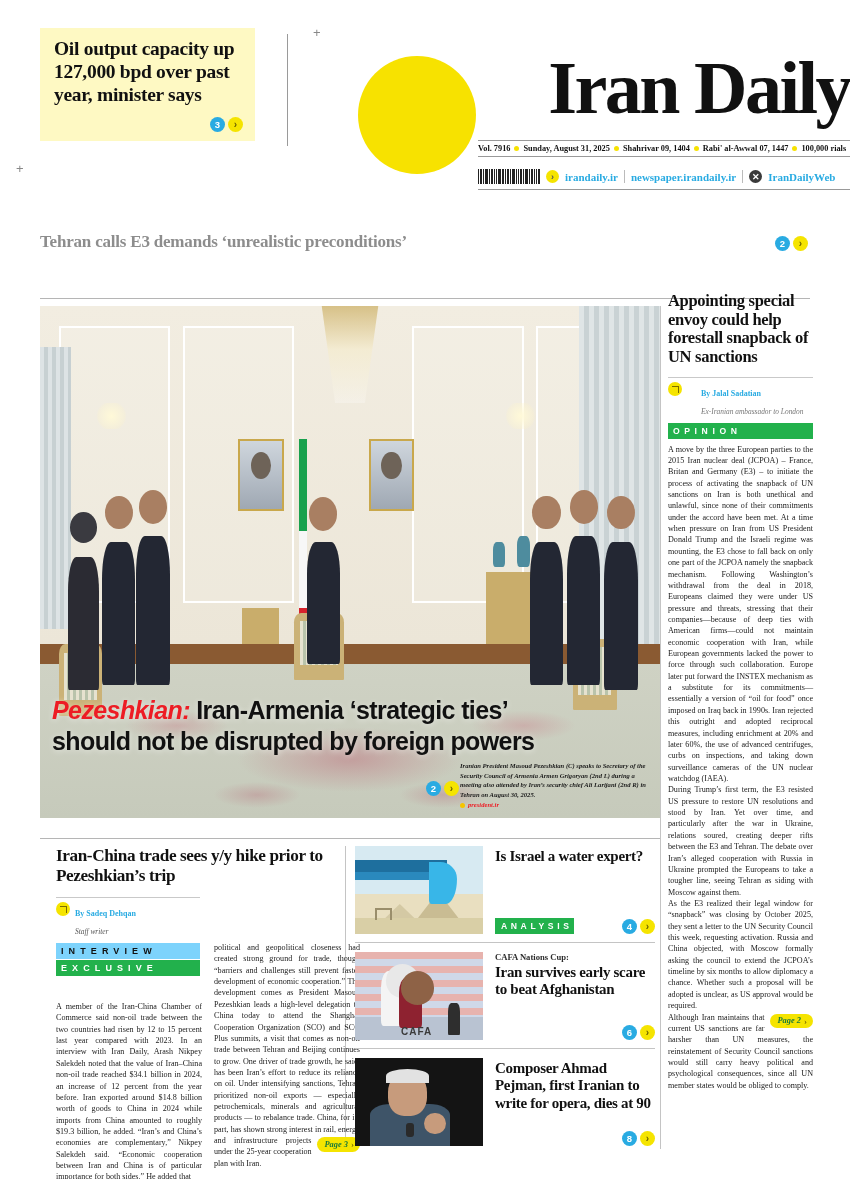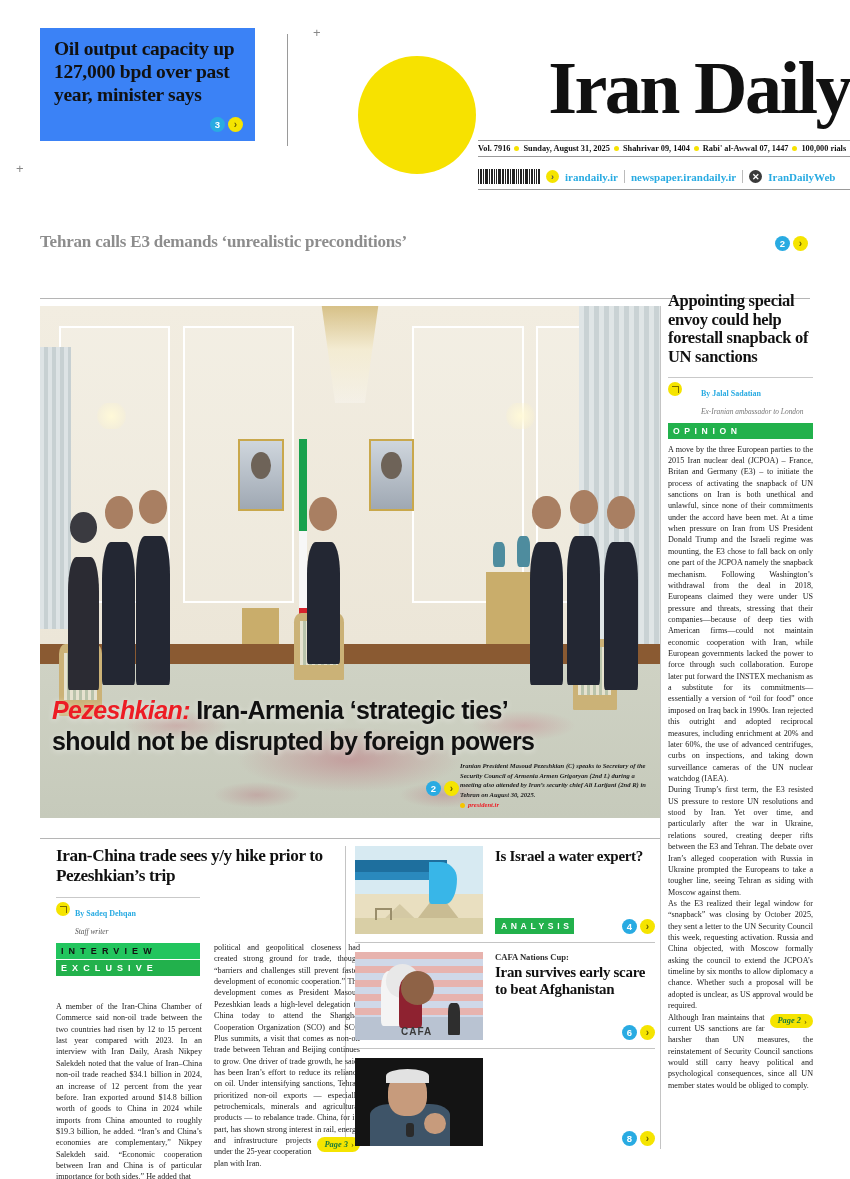--- a/index.html
+++ b/index.html
@@ -11,21 +11,21 @@
   }
   .page { position: relative; width: 850px; height: 1179px; background:#fff; }
 
   
   .regmark { position:absolute; color:#888; font-size:13px; line-height:1; font-family:"Liberation Sans",sans-serif; }
 
   
   .masthead { position:absolute; left:40px; top:28px; width:770px; height:140px; }
   .promo-box {
     position:absolute; left:0; top:0; width:215px; height:113px;
-    background:#3b82f6; padding:10px 12px 8px 14px;
+    background:#fef9c3; padding:10px 12px 8px 14px;
   }
   .promo-text {
     font-family:"Liberation Serif", serif; font-weight:700;
     font-size:19.5px; line-height:1.17; color:#111; letter-spacing:-0.3px;
   }
   .promo-badge { position:absolute; right:12px; bottom:9px; display:flex; align-items:center; gap:3px; }
   .badge-num {
     width:15px;height:15px;border-radius:50%;background:#29abe2;color:#fff;
     font-family:"Liberation Sans",sans-serif;font-size:9.5px;font-weight:700;
     display:flex;align-items:center;justify-content:center;
@@ -183,21 +183,21 @@
   .rule-bot { position:absolute; left:40px; top:838px; width:620px; height:1px; background:#b5b5b5; }
   .artA { position:absolute; left:56px; top:846px; width:305px; }
   .artA h2 {
     font-family:"Liberation Serif",serif;font-weight:700;font-size:17.2px;
     line-height:1.14;color:#111;letter-spacing:-0.4px;
   }
   .artA-byline { margin-top:12px; border-top:1px solid #c9c9c9; padding-top:4px; display:flex; gap:5px; align-items:flex-start; width:144px; }
   .a-name { font-family:"Liberation Serif",serif;font-weight:700;font-size:8px;color:#29abe2;line-height:1.25; }
   .a-role { font-family:"Liberation Serif",serif;font-style:italic;font-size:7.4px;color:#555;line-height:1.25; }
   .tag-iv {
-    margin-top:5px; width:144px; background:#22c55e; color:#111;
+    margin-top:5px; width:144px; background:#7dd3fc; color:#111;
     font-family:"Liberation Sans",sans-serif;font-weight:700;font-size:9px;
     letter-spacing:5.1px; padding:3px 0 3px 5px;
   }
   .tag-ex {
     width:144px; background:#22b14c; color:#fff;
     font-family:"Liberation Sans",sans-serif;font-weight:700;font-size:9px;
     letter-spacing:5.1px; padding:3px 0 3px 5px; margin-top:1px;
   }
   .artA-cols { position:absolute; left:0; top:96px; width:305px; display:flex; gap:12px; }
   .artA-col { width:146px; font-family:"Liberation Serif",serif;font-size:8.1px;
@@ -521,20 +521,21 @@
       <div class="thumb">
         <div class="th-port"></div>
           <div class="th-p-body"></div>
         <div class="th-p-head"></div>
           <div class="th-p-hair"></div>
         <div class="th-p-hand"></div>
           <div class="th-p-mic"></div>
       </div>
       <div class="txt">
         <div class="kicker"></div>
+        <h3>Composer Ahmad Pejman, first Iranian to write for opera, dies at 90</h3>
         <div class="story-foot">
           <span></span>
           <span style="display:flex;align-items:center;gap:3px;">
             <span class="badge-num">8</span>
             <span class="badge-arrow">›</span>
           </span>
         </div>
       </div>
     </div>
 

